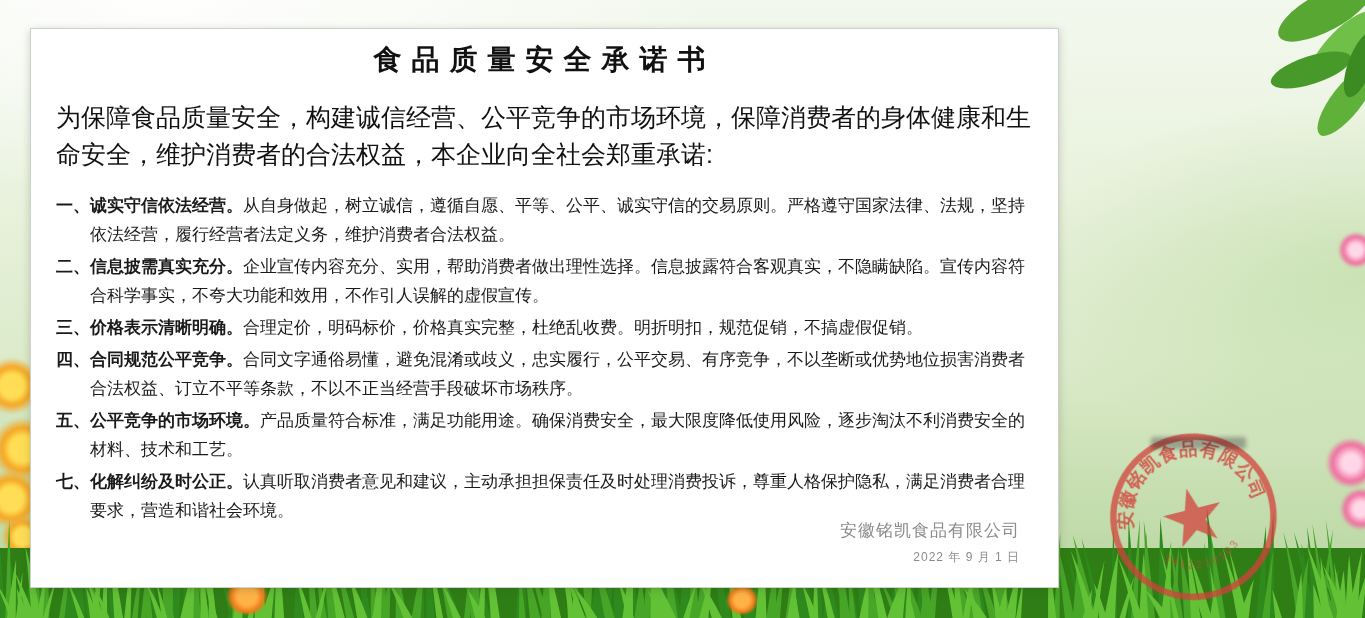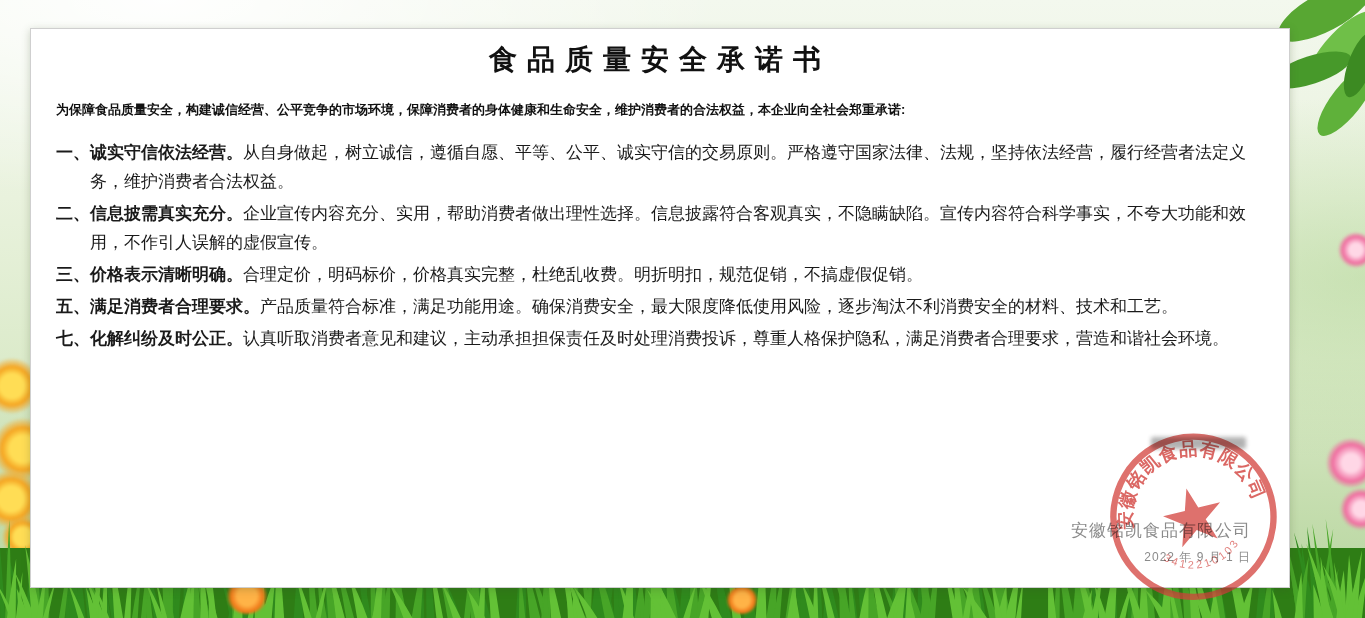--- a/index.html
+++ b/index.html
@@ -18,25 +18,25 @@
   .f2{left:-8px;top:418px;width:62px;height:62px;}
   .f3{left:-18px;top:470px;width:58px;height:58px;}
   .f4{left:2px;top:516px;width:42px;height:42px;}
   .p1{left:1338px;top:232px;width:36px;height:36px;}
   .p2{left:1326px;top:438px;width:50px;height:50px;}
   .p3{left:1340px;top:488px;width:42px;height:42px;}
   .o1{left:226px;top:578px;width:42px;height:36px;}
   .o2{left:726px;top:586px;width:32px;height:28px;}
   .leaves{right:0;top:0;z-index:1;}
   .grass{position:absolute;left:0;bottom:0;width:1365px;height:140px;z-index:2;}
-  .paper{position:absolute;left:30px;top:28px;width:1260px;height:560px;box-sizing:border-box;
+  .paper{position:absolute;left:30px;top:28px;width:1029px;height:560px;box-sizing:border-box;
     background:#ffffff;border:1px solid #cfcfcf;box-shadow:0 2px 8px rgba(60,80,40,.25);
     padding:0 25px;z-index:3;color:#1a1a1a;}
   .title{margin:12px 0 0 0;text-align:center;font-size:28px;font-weight:bold;letter-spacing:10px;color:#111;}
-  .intro{margin:20px 0 18px 0;font-size:13px;font-weight:bold;line-height:21px;color:#111;}
+  .intro{margin:20px 0 18px 0;font-size:25px;font-weight:normal;line-height:37px;color:#111;}
   .items{margin-top:4px;}
   .item{font-size:17px;line-height:29px;margin-bottom:3px;padding-left:34px;text-indent:-34px;}
   .item .lead{font-weight:bold;}
   .sig{position:absolute;right:38px;top:488px;text-align:right;color:#8b8b8b;z-index:4;}
   .sig .company{font-size:17px;letter-spacing:1px;line-height:27px;}
   .sig .date{font-size:12px;letter-spacing:1px;line-height:27px;}
   .smudge{position:absolute;left:1120px;top:408px;width:95px;height:12px;background:#555;
     opacity:.45;filter:blur(2px);border-radius:2px;z-index:4;}
   .stamp{position:absolute;left:1066px;top:395px;width:192px;height:182px;z-index:5;
     transform:rotate(-14deg);mix-blend-mode:multiply;opacity:.88;}
@@ -377,21 +377,22 @@
   <div class="flower orange o2"></div>
 
   <div class="paper">
     <h1 class="title">食品质量安全承诺书</h1>
     <p class="intro">为保障食品质量安全，构建诚信经营、公平竞争的市场环境，保障消费者的身体健康和生命安全，维护消费者的合法权益，本企业向全社会郑重承诺:</p>
 
     <div class="items">
       <div class="item"><span class="lead"><span>一、</span><span>诚实守信依法经营。</span></span><span class="body">从自身做起，树立诚信，遵循自愿、平等、公平、诚实守信的交易原则。严格遵守国家法律、法规，坚持依法经营，履行经营者法定义务，维护消费者合法权益。</span></div>
       <div class="item"><span class="lead"><span>二、</span><span>信息披需真实充分。</span></span><span class="body">企业宣传内容充分、实用，帮助消费者做出理性选择。信息披露符合客观真实，不隐瞒缺陷。宣传内容符合科学事实，不夸大功能和效用，不作引人误解的虚假宣传。</span></div>
       <div class="item"><span class="lead"><span>三、</span><span>价格表示清晰明确。</span></span><span class="body">合理定价，明码标价，价格真实完整，杜绝乱收费。明折明扣，规范促销，不搞虚假促销。</span></div>
-      <div class="item"><span class="lead"><span>五、</span><span>满足消费者合理要求。</span></span><span class="body">产品质量符合标准，满足功能用途。确保消费安全，最大限度降低使用风险，逐步淘汰不利消费安全的材料、技术和工艺。</span></div>
+      <div class="item"><span class="lead"><span>四、</span><span>合同规范公平竞争。</span></span><span class="body">合同文字通俗易懂，避免混淆或歧义，忠实履行，公平交易、有序竞争，不以垄断或优势地位损害消费者合法权益、订立不平等条款，不以不正当经营手段破坏市场秩序。</span></div>
+      <div class="item"><span class="lead"><span>五、</span><span>公平竞争的市场环境。</span></span><span class="body">产品质量符合标准，满足功能用途。确保消费安全，最大限度降低使用风险，逐步淘汰不利消费安全的材料、技术和工艺。</span></div>
       <div class="item"><span class="lead"><span>七、</span><span>化解纠纷及时公正。</span></span><span class="body">认真听取消费者意见和建议，主动承担担保责任及时处理消费投诉，尊重人格保护隐私，满足消费者合理要求，营造和谐社会环境。</span></div>
     </div>
 
     <div class="sig">
       <div class="company">安徽铭凯食品有限公司</div>
       <div class="date">2022 年 9 月 1 日</div>
     </div>
 
     <div class="smudge"></div>
 

